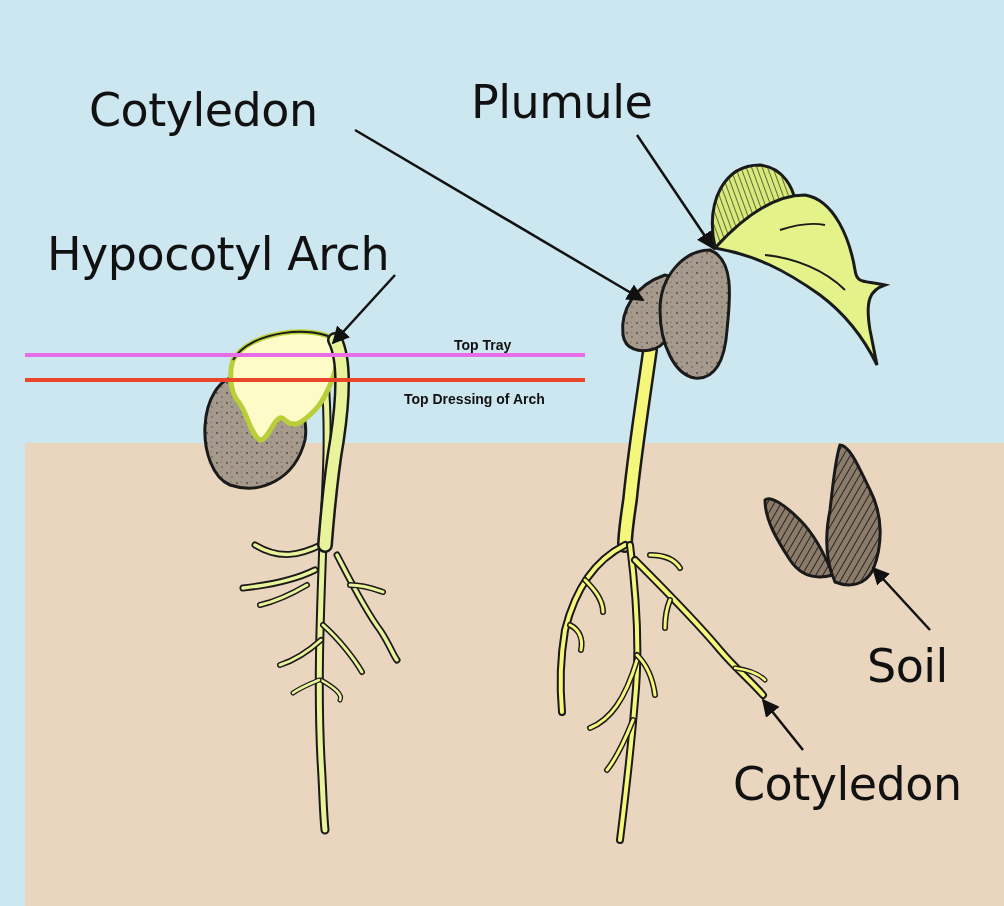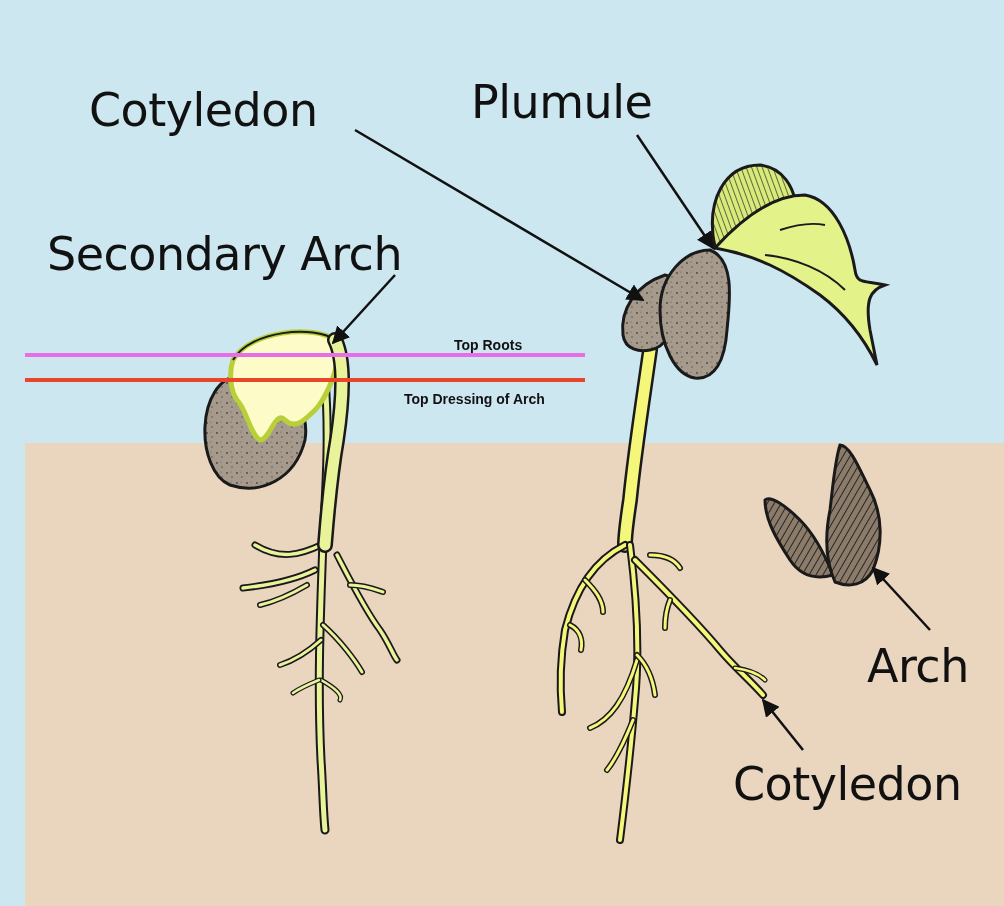--- a/index.html
+++ b/index.html
@@ -131,18 +131,18 @@
       <line x1="330" y1="130" x2="618" y2="300" marker-end="url(#arrow)"></line>
       <line x1="612" y1="135" x2="688" y2="248" marker-end="url(#arrow)"></line>
       <line x1="370" y1="275" x2="308" y2="343" marker-end="url(#arrow)"></line>
       <line x1="905" y1="630" x2="848" y2="568" marker-end="url(#arrow)"></line>
       <line x1="778" y1="750" x2="738" y2="700" marker-end="url(#arrow)"></line>
     </g>
   </svg>
 
   <div class="label big" style="left:64px; top:84px;">Cotyledon</div>
   <div class="label big" style="left:446px; top:76px;">Plumule</div>
-  <div class="label big" style="left:22px; top:228px;">Secondary Arch</div>
-  <div class="label big" style="left:842px; top:640px;">Arch</div>
+  <div class="label big" style="left:22px; top:228px;">Hypocotyl Arch</div>
+  <div class="label big" style="left:842px; top:640px;">Soil</div>
   <div class="label big" style="left:708px; top:758px;">Cotyledon</div>
-  <div class="label small" style="left:429px; top:337px;">Top Roots</div>
+  <div class="label small" style="left:429px; top:337px;">Top Tray</div>
   <div class="label small" style="left:379px; top:391px;">Top Dressing of Arch</div>
 </div>
 
 </body></html>

